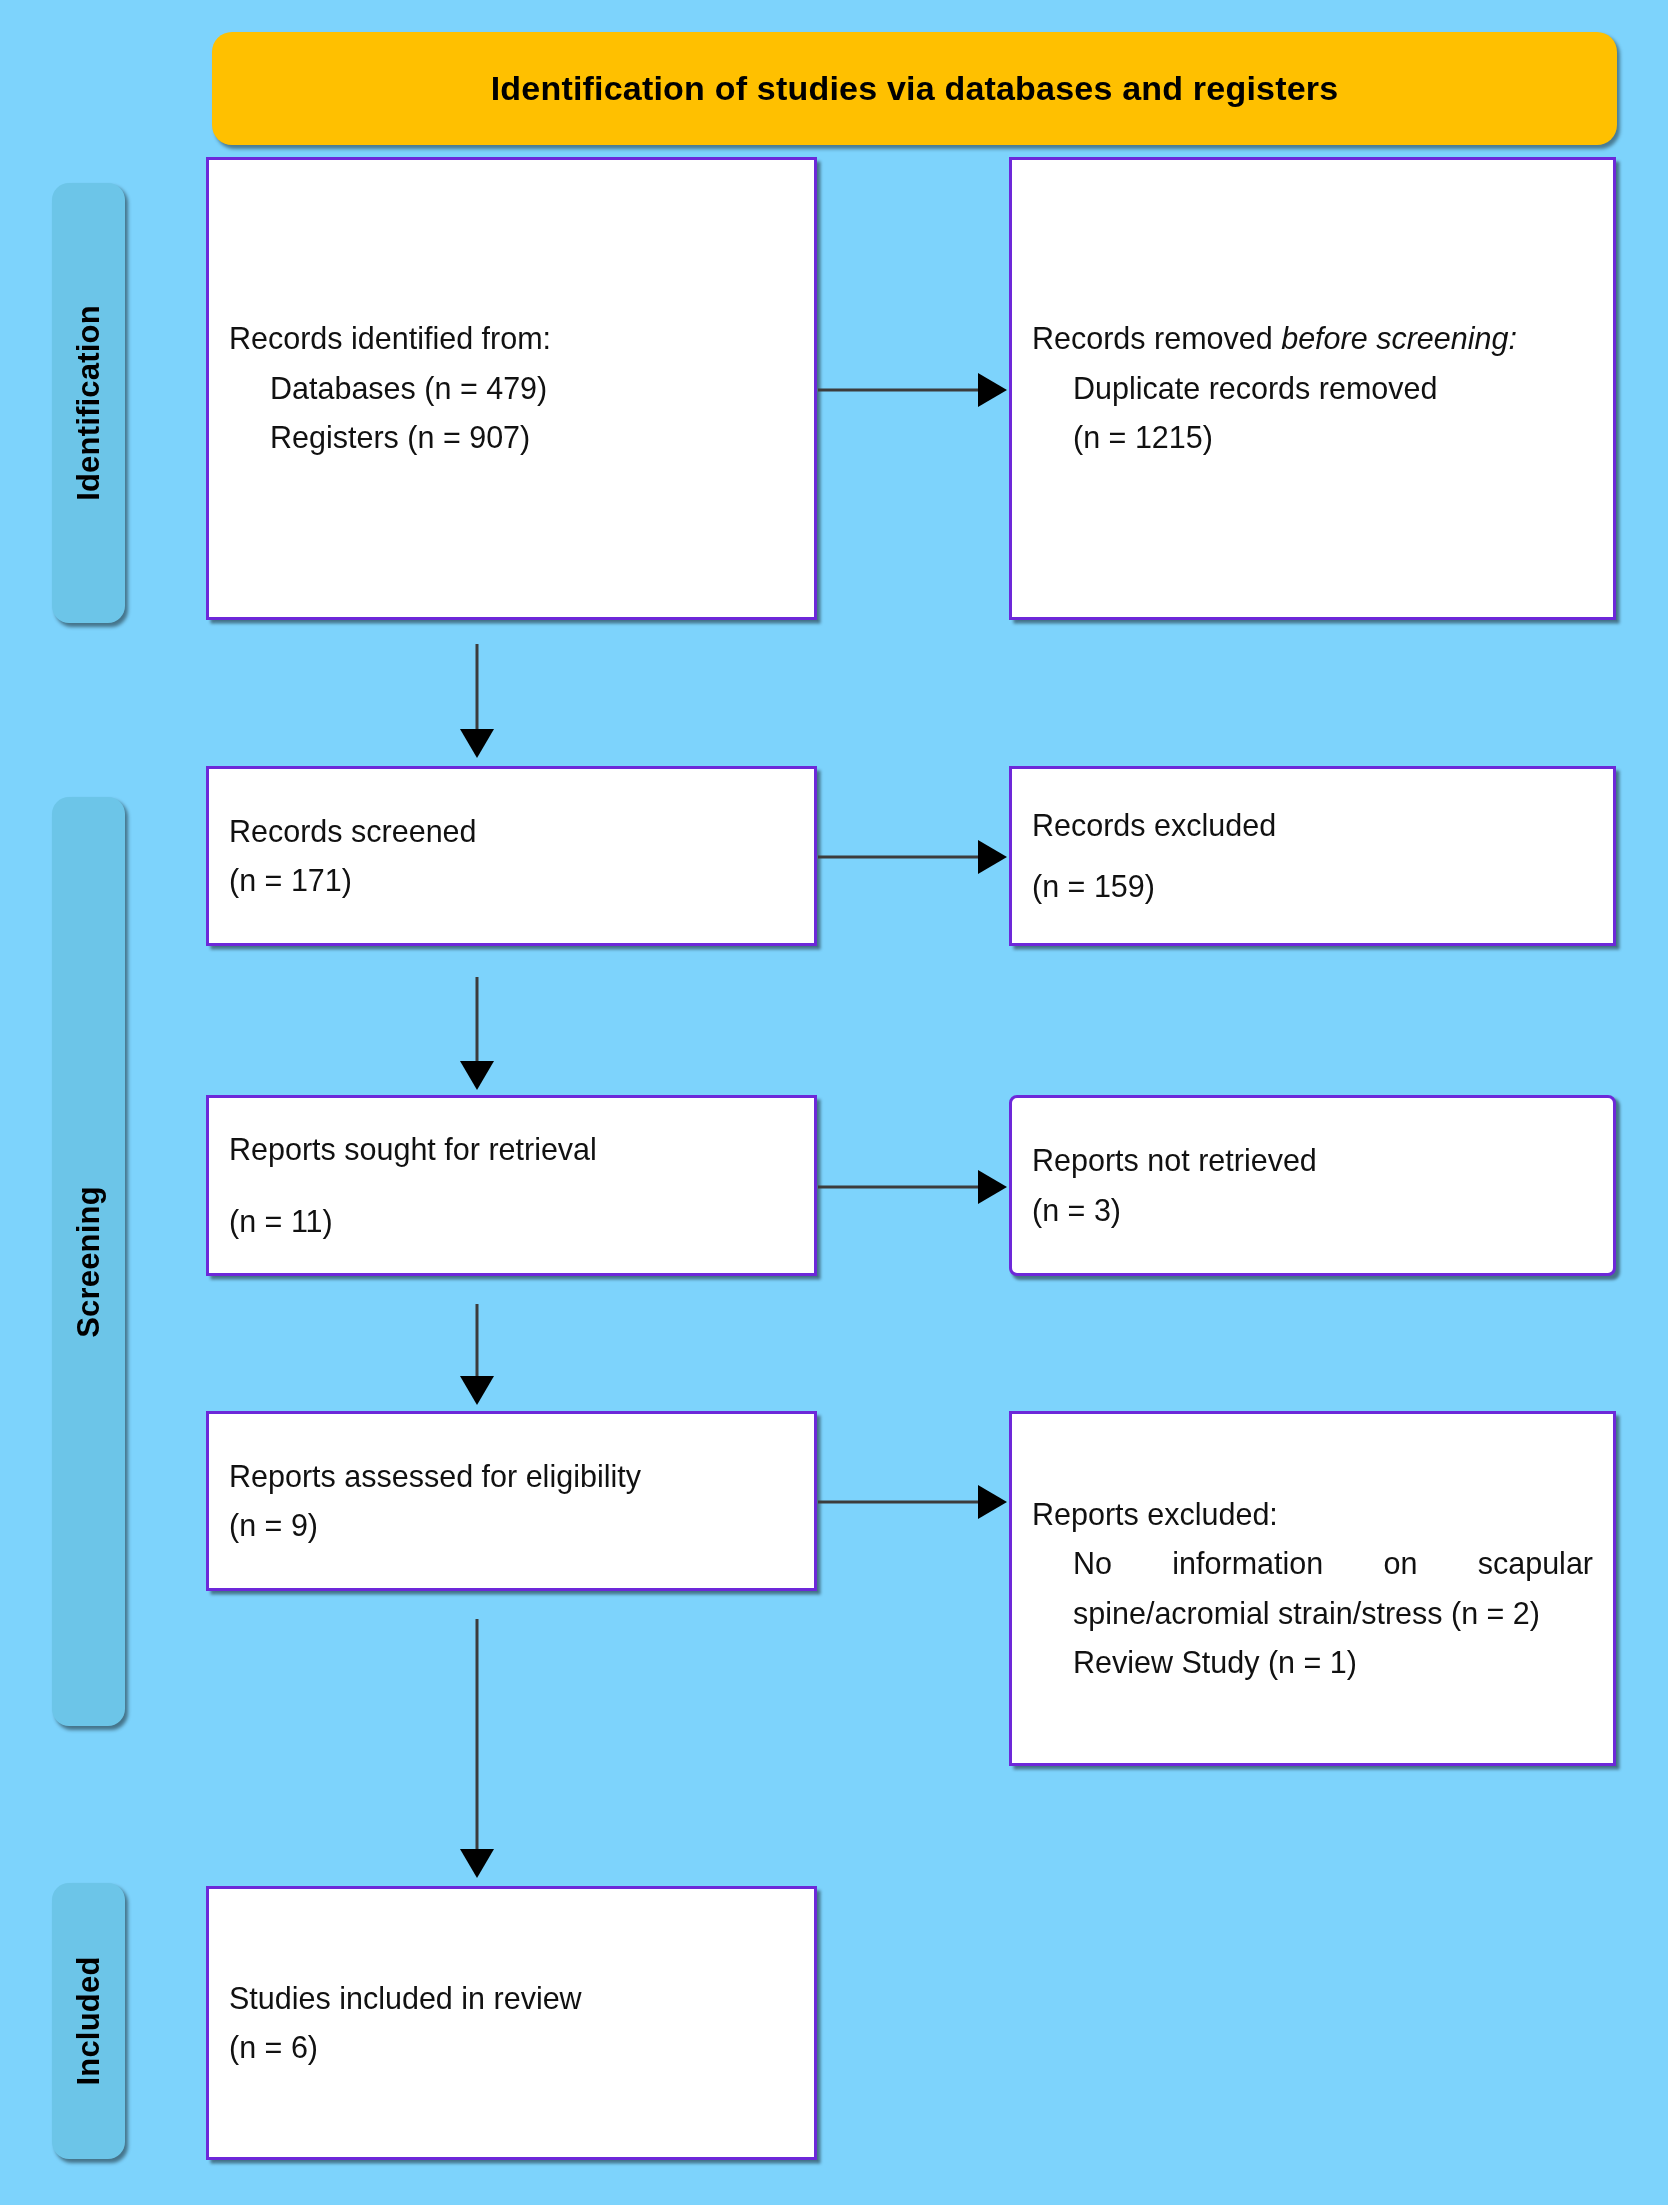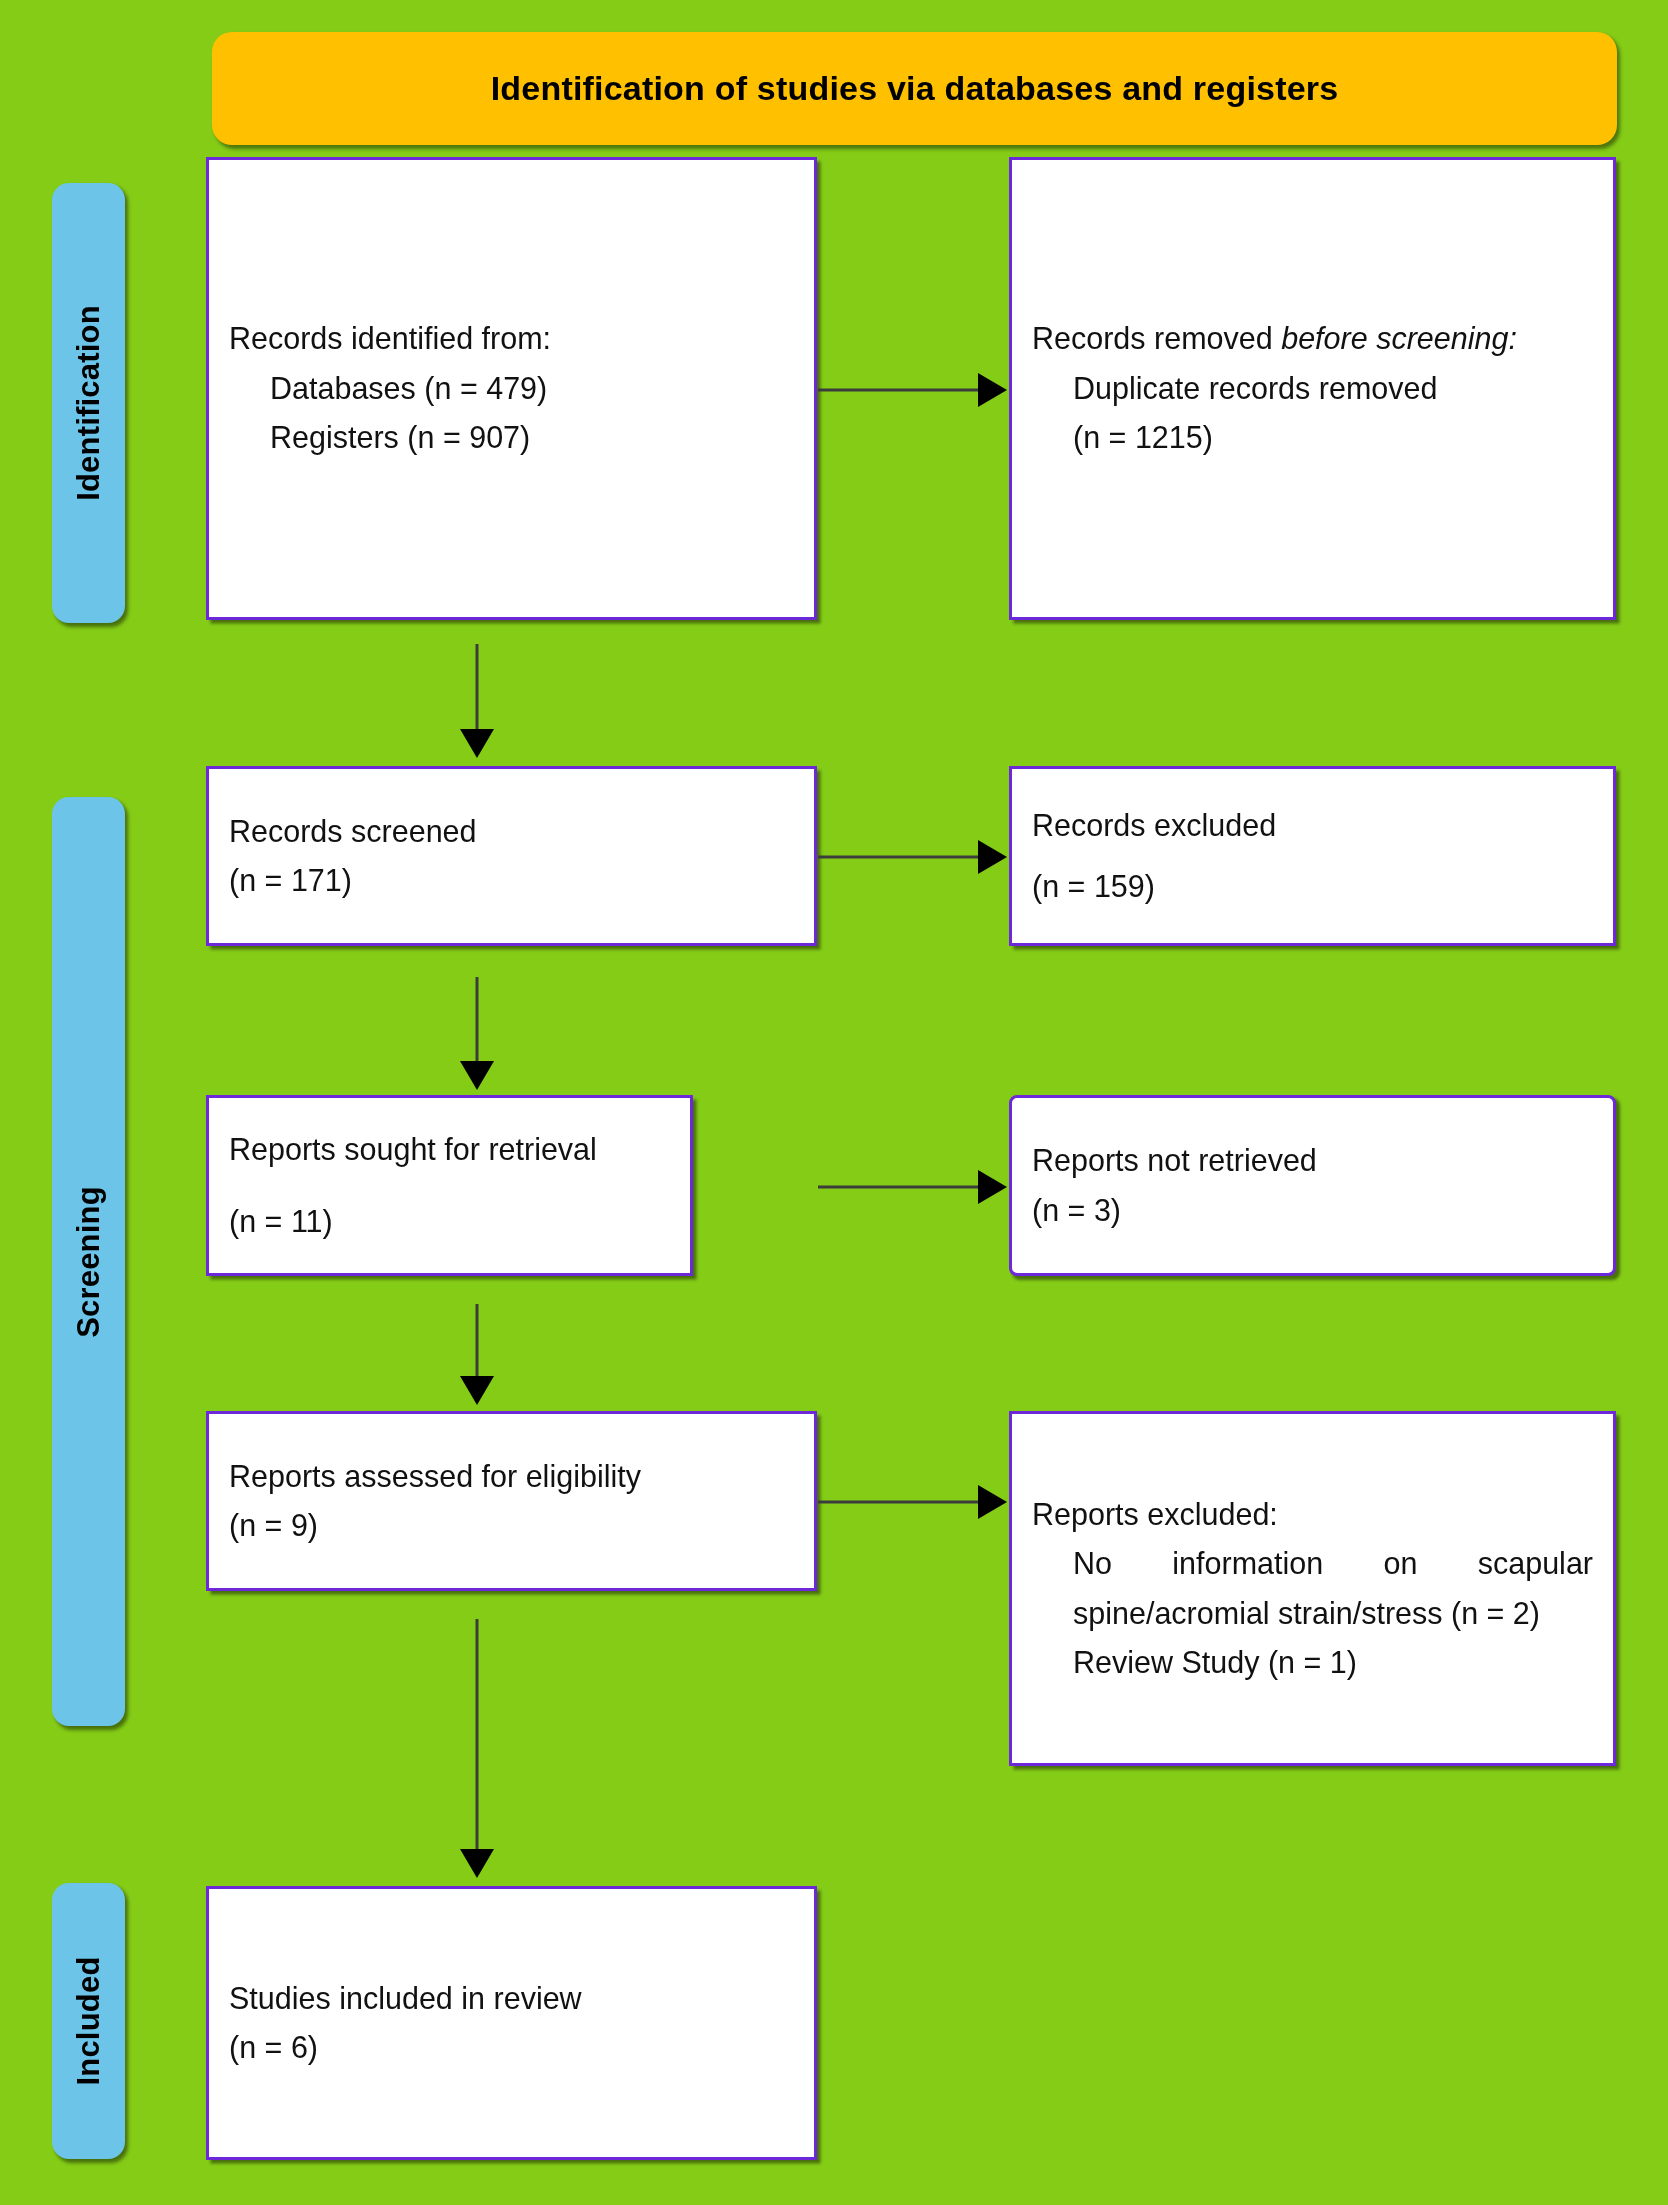--- a/index.html
+++ b/index.html
@@ -10,21 +10,21 @@
     background: #ffffff;
   }
   body {
     font-family: "Liberation Sans", sans-serif;
   }
 
   #canvas {
     position: relative;
     width: 1668px;
     height: 2205px;
-    background: #84cc16;
+    background: #7dd3fc;
     overflow: hidden;
     text-decoration: underline;
   }
 
   
   .banner {
     position: absolute;
     left: 212px;
     top: 32px;
     width: 1405px;
@@ -95,21 +95,21 @@
     text-align-last: left;
     padding-left: 41px;
   }
   em { font-style: italic; }
 
   
   #box-identified   { left: 206px;  top: 157px;  width: 611px;  height: 463px; }
   #box-removed      { left: 1009px; top: 157px;  width: 607px;  height: 463px; }
   #box-screened     { left: 206px;  top: 766px; width: 611px;  height: 180px; }
   #box-excluded     { left: 1009px; top: 766px; width: 607px;  height: 180px; gap: 11px; }
-  #box-sought       { left: 206px;  top: 1095px; width: 487px;  height: 181px; gap: 23px; }
+  #box-sought       { left: 206px;  top: 1095px; width: 611px;  height: 181px; gap: 23px; }
   #box-notretrieved { left: 1009px; top: 1095px; width: 607px;  height: 181px; border-radius: 8px; }
   #box-assessed     { left: 206px;  top: 1411px; width: 611px;  height: 180px; }
   #box-repexcluded  { left: 1009px; top: 1411px; width: 607px;  height: 355px; }
   #box-included     { left: 206px;  top: 1886px; width: 611px;  height: 274px; }
 
   
   .arrow-v, .arrow-h {
     position: absolute;
   }
   .arrow-v .shaft {

